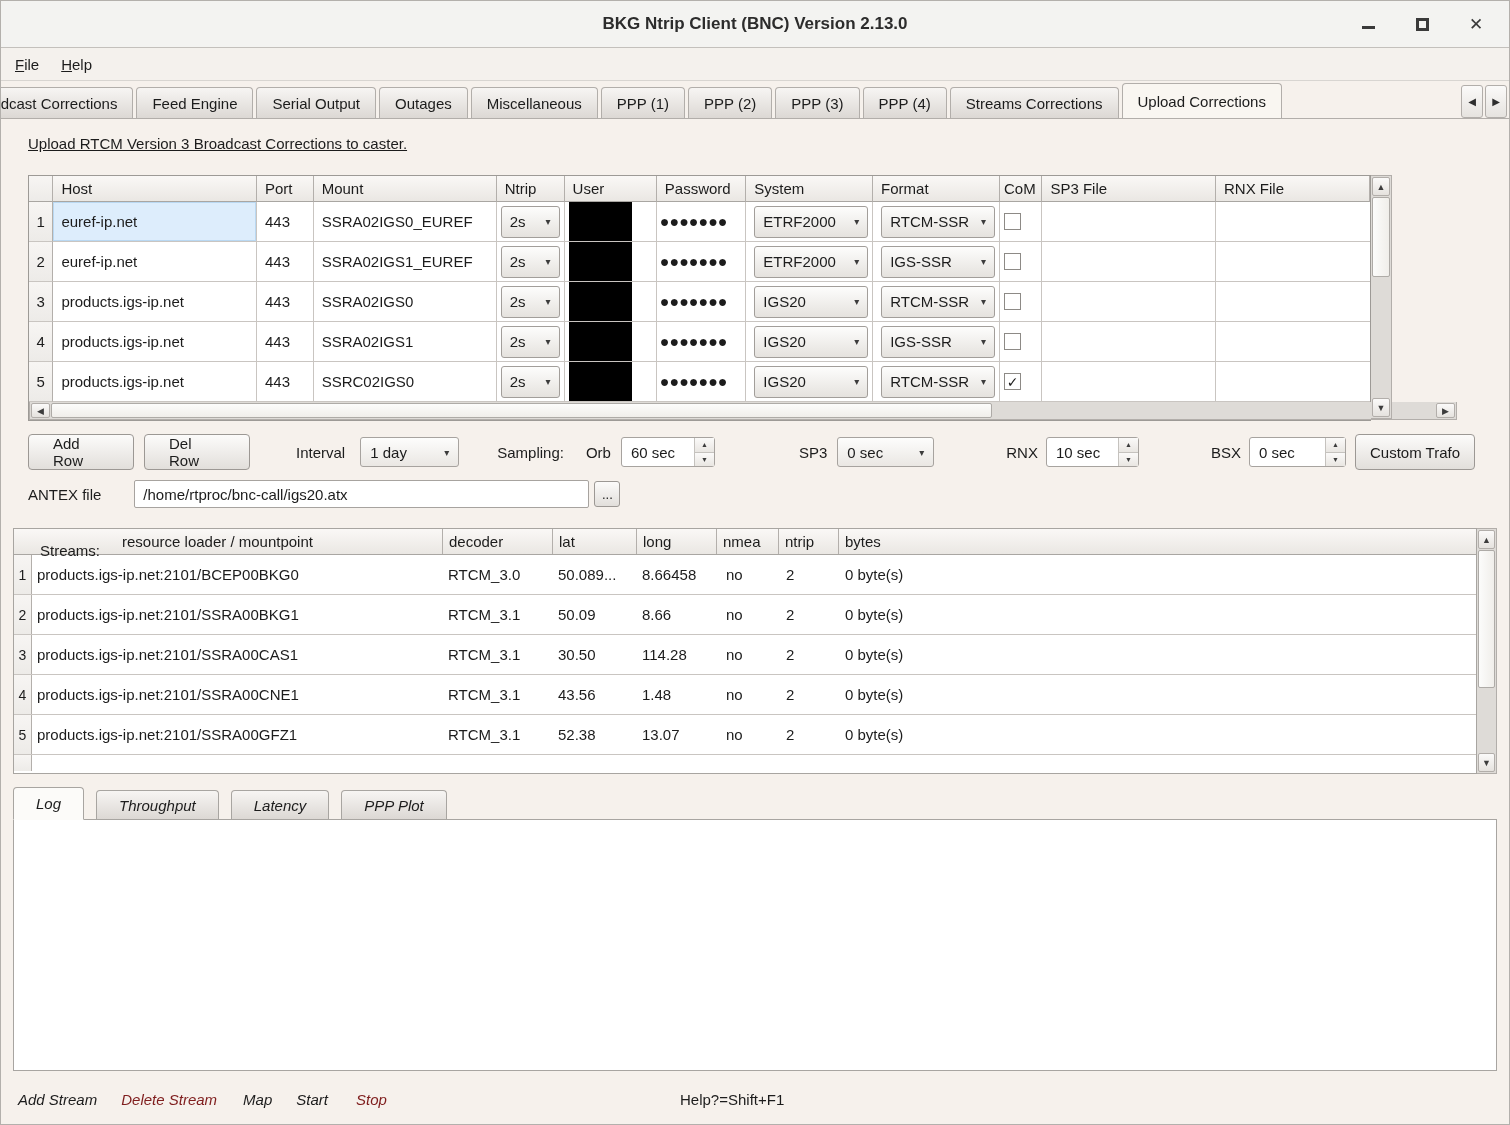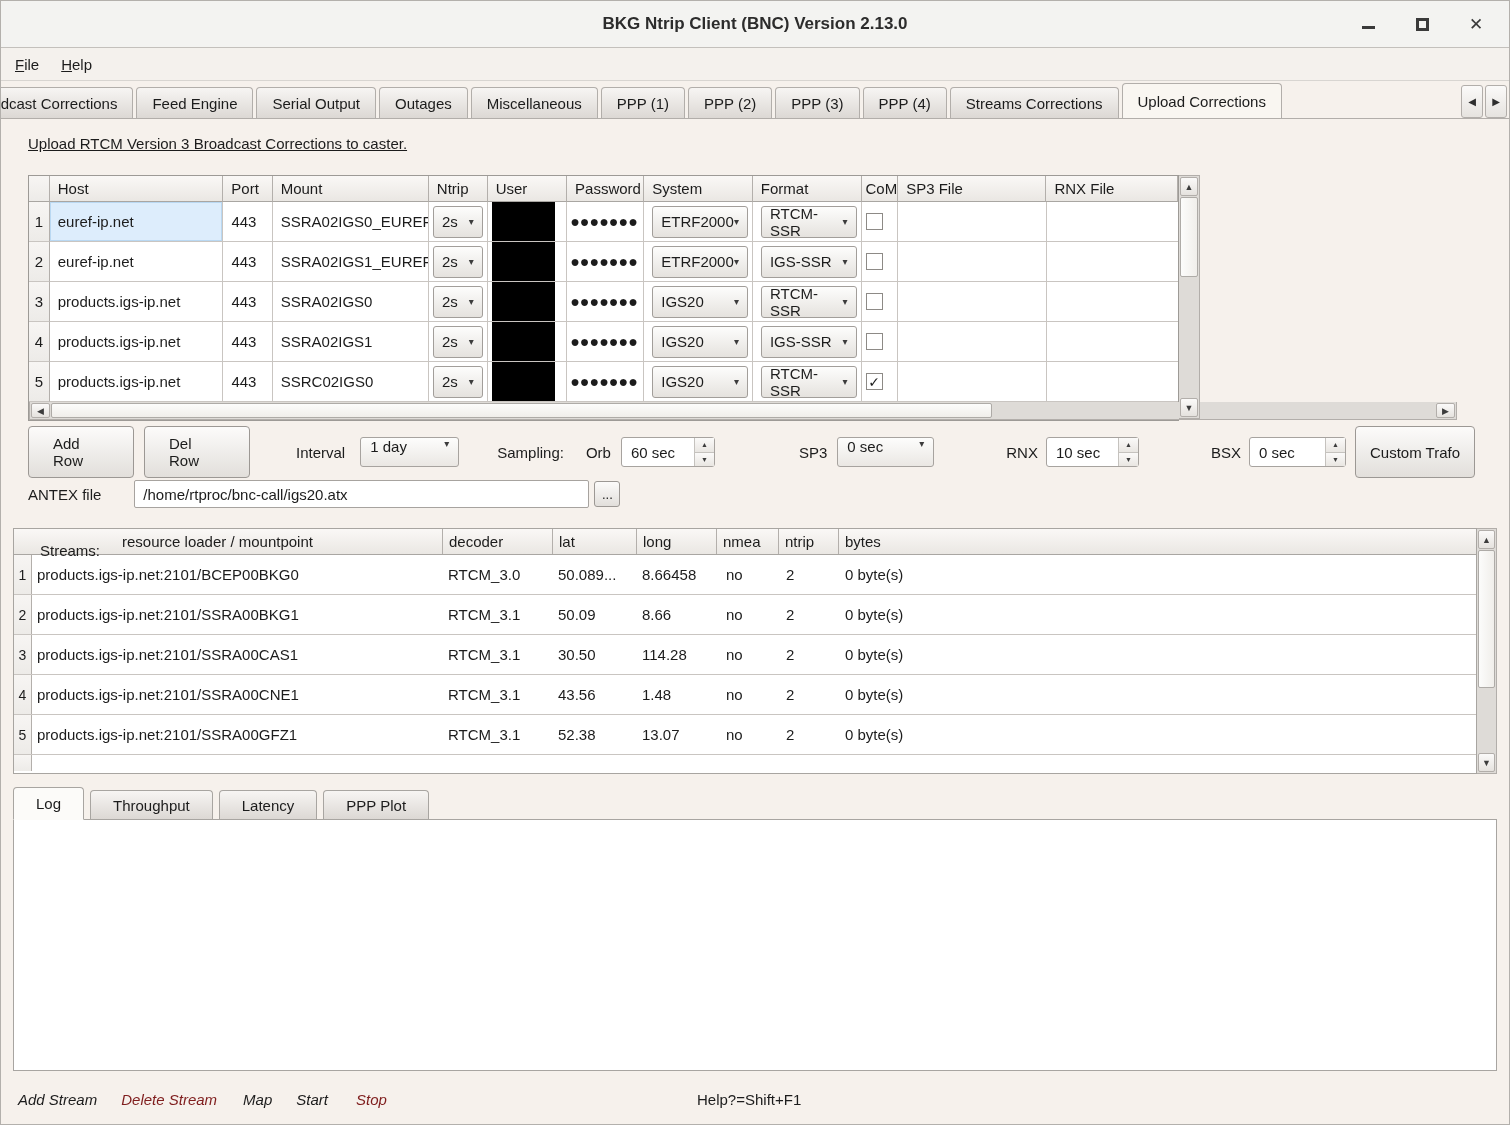--- a/index.html
+++ b/index.html
@@ -39,21 +39,21 @@
     border-bottom:1px solid #f9f6f1; }
   .tab-arrows{ margin-left:auto; display:flex; gap:2px; align-items:flex-end; }
   .tab-arrow{ width:22px; height:33px; display:flex; align-items:center; justify-content:center;
     font-size:10px; color:#2e2e2e; background:linear-gradient(#fbfaf9,#e6e3df);
     border:1px solid #b2aeaa; border-radius:3px; }
   
   .content{ padding-top:2px; }
   .desc{ margin:14px 0 0 27px; font-size:15px; height:20px;text-decoration:underline; }
   
   .utable-wrap{ margin:20px 0 0 27px; display:flex; width:1449px; }
-  .utable{ width:1151px; border:1px solid #9d9a96; background:#fff; }
+  .utable{ width:1343px; border:1px solid #9d9a96; background:#fff; }
   .u-row{ display:flex; height:40px; }
   .u-head{ height:26px; }
   .cell{ border-right:1px solid #c9c5c1; border-bottom:1px solid #c9c5c1; height:100%;
     display:flex; align-items:center; padding-left:8px; font-size:15px; overflow:hidden;
     background:#fff; position:relative; }
   .u-head .cell{ background:linear-gradient(#faf8f6,#eae7e3); border-right:1px solid #b3afab;
     border-bottom:1px solid #a9a6a2; }
   .c-num{ width:26px; padding-left:0; justify-content:center;
     background:linear-gradient(#f7f5f3,#edebe8) !important; border-right:1px solid #b3afab !important; }
   .c-host{ width:217px; }
@@ -89,25 +89,25 @@
   .hscroll{ width:1428px; height:18px; border:1px solid #b2aeaa; border-top:none;
     background:#dedbd7; display:flex; }
   .hs-btn{ width:19px; display:flex; align-items:center; justify-content:center; font-size:9px;
     color:#3c3c3c; background:linear-gradient(#fbfaf9,#e5e2de); border:1px solid #b2aeaa;
     border-radius:2px; margin:1px; }
   .hs-thumb{ width:66%; background:linear-gradient(#fcfcfb,#f0eeea); border:1px solid #aeaba7;
     border-radius:2px; margin:1px 0; }
   .hs-track{ flex:1; }
   
   .controls{ margin:13px 0 0 27px; display:flex; align-items:center; height:36px; font-size:15px; }
-  .btn{ height:52px; padding:0 24px; display:flex; align-items:center; justify-content:center;
+  .btn{ height:36px; padding:0 24px; display:flex; align-items:center; justify-content:center;
     background:linear-gradient(#fcfbfa,#e2dfdb); border:1px solid #9c9894; border-radius:4px;
     font-size:15px; }
   .combo{ height:30px; border:1px solid #a7a39f; border-radius:3px;
-    background:linear-gradient(#fdfdfc,#eae7e3); display:flex; 
+    background:linear-gradient(#fdfdfc,#eae7e3); display:flex; align-items:center;
     justify-content:space-between; padding:0 9px; font-size:15px; }
   .spin{ height:30px; border:1px solid #a7a39f; border-radius:3px; background:#fff;
     display:flex; font-size:15px; }
   .spin .val{ flex:1; display:flex; align-items:center; padding-left:9px; }
   .spin .arrows{ width:20px; display:flex; flex-direction:column; border-left:1px solid #c5c2be; }
   .spin .arrows span{ flex:1; display:flex; align-items:center; justify-content:center;
     font-size:7px; color:#3c3c3c; background:linear-gradient(#fbfaf9,#e9e6e2); }
   .spin .arrows span:first-child{ border-bottom:1px solid #c5c2be; }
   .lbl{ white-space:nowrap; }
   
@@ -137,32 +137,32 @@
   .s-head .h-title{ width:429px; }
   .s-head .h-title .t1{ margin-left:20px;margin-top:17px; }
   .s-head .h-title .t2{ margin-left:22px; }
   .s-partial{ height:16px; border-bottom:none; overflow:hidden; }
   .streams-vscroll{ width:20px; height:246px; border:1px solid #b2aeaa; border-left:none;
     background:#dedbd7; display:flex; flex-direction:column; }
   
   .btabs{ margin:12px 0 0 12px; display:flex; align-items:flex-end; height:33px; }
   .btab{ height:29px; display:flex; align-items:center; padding:0 22px; font-size:15px;
     background:linear-gradient(#f7f5f3,#dcd8d4); border:1px solid #a8a5a1; border-bottom:none;
-    border-radius:4px 4px 0 0; margin-right:6px; }
+    border-radius:4px 4px 0 0; margin-right:12px;font-style:italic; }
   .btab.active{ height:33px; background:#fcfbf9; margin-bottom:-1px; z-index:2;
     border-bottom:1px solid #fcfbf9; }
   .logbox{ margin-left:12px; width:1484px; height:252px; background:#fff;
     border:1px solid #a8a5a1; }
   
   .bottombar{ margin-top:9px; height:38px; display:flex; align-items:center; font-size:15px;
     position:relative; }
   .bb-item{ margin-left:24px; font-weight:bold; font-weight:normal;font-style:italic; }
   .bb-item.first{ margin-left:17px; }
   .bb-item.disabled{ color:#7f1d1d; }
-  .bb-help{ position:absolute; left:696px; }
+  .bb-help{ position:absolute; left:679px; }
 </style>
 </head>
 <body>
 
 <div class="titlebar">
   <div class="title">BKG Ntrip Client (BNC) Version 2.13.0</div>
   <div class="win-controls">
     <div class="win-btn">
         <span class="glyph-min"></span>
       </div>

